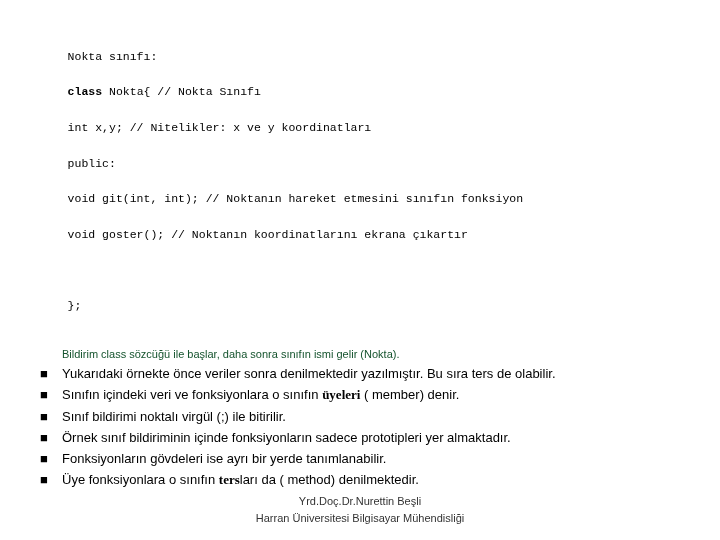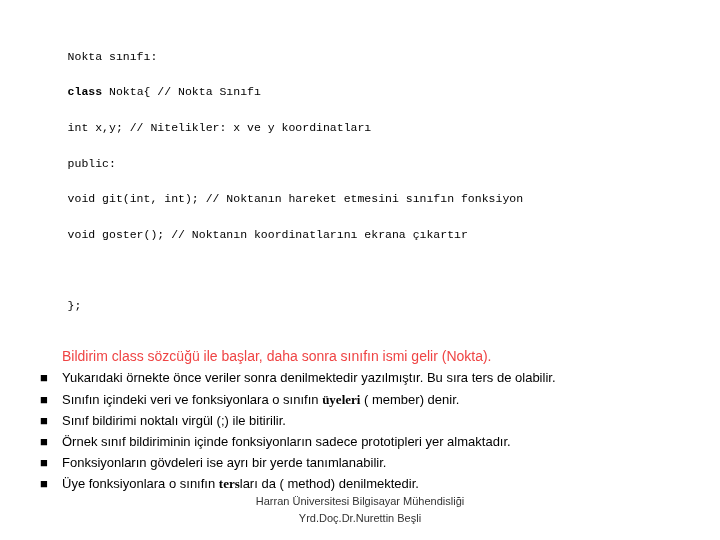--- a/index.html
+++ b/index.html
@@ -58,24 +58,24 @@
       min-width: 22px;
       font-size: 13px;
       padding-top: 0px;
     }
 
     .bullet-list li .bullet-text {
       flex: 1;
     }
 
     .highlight-line {
-      color: #ef4444;
+      color: #14532d;
       font-weight: normal;
       margin-bottom: 3px;
-      font-size: 14px;
+      font-size: 11px;
       line-height: 1.4;
       padding-left: 22px;
     }
 
     .bold-text {
       font-weight: bold;
       font-family: Liberation Serif, serif;
     }
 
     .footer {
@@ -130,15 +130,15 @@
     </li>
     <li>
       <span class="bullet-marker">■</span>
       <span class="bullet-text">Üye fonksiyonlara o sınıfın <span class="bold-text">ters</span>ları da ( method) denilmektedir.</span>
     </li>
   </ul>
 
 </div>
 
 <div class="footer">
+  <div>Yrd.Doç.Dr.Nurettin Beşli</div>
   <div>Harran Üniversitesi Bilgisayar Mühendisliği</div>
-  <div>Yrd.Doç.Dr.Nurettin Beşli</div>
 </div>
 
 </body></html>

